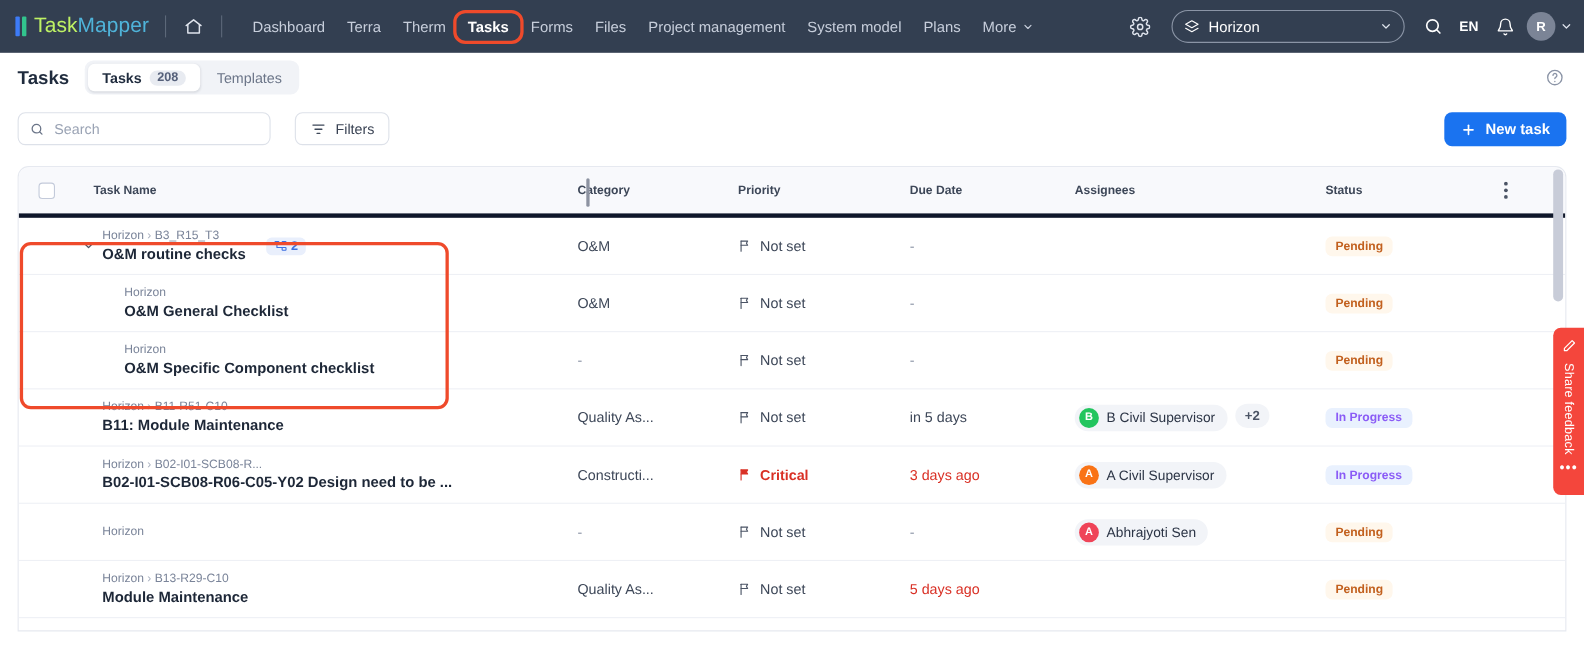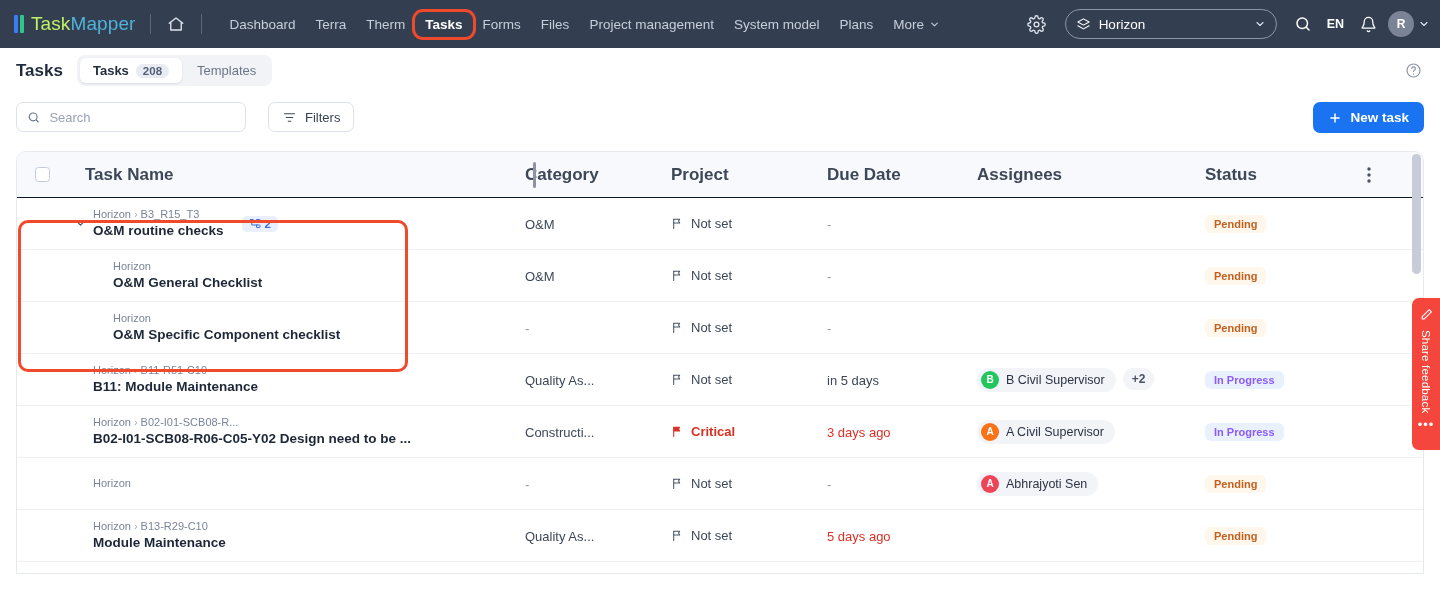--- a/index.html
+++ b/index.html
@@ -112,22 +112,22 @@
 
   
   .table-wrap {
     margin: 10px 16px 0 16px;
     border: 1px solid #e6e9f0; border-radius: 10px 10px 0 0;
     background: #fff; overflow: hidden; position: relative;
     height: 423px;
   }
   .thead {
     display: flex; align-items: center; height: 46px;
-    background: #f8f9fc; border-bottom: 1px solid #0f172a;
-    position: relative; font-size: 17px; color: #3d4758; font-weight: bold;
+    background: #f8f9fc; border-bottom: 4px solid #0f172a;
+    position: relative; font-size: 11px; color: #3d4758; font-weight: bold;
   }
   .col-check { width: 50px; display: flex; justify-content: center; align-items: center; }
   .chk {
     width: 15px; height: 15px; border: 1.4px solid #c3cada;
     border-radius: 3.5px; background: #fff; cursor: pointer;
   }
   .col-name { width: 452px; padding-left: 18px; }
   .col-cat  { width: 152px; padding-left: 6px; }
   .col-pri  { width: 156px; }
   .col-due  { width: 150px; }
@@ -340,21 +340,21 @@
   </div>
 </div>
 
 <div class="table-wrap">
   <div class="thead">
     <div class="col-check">
       <div class="chk"></div>
     </div>
     <div class="col-name">Task Name</div>
     <div class="col-cat">Category</div>
-    <div class="col-pri">Project</div>
+    <div class="col-pri">Priority</div>
     <div class="col-due">Due Date</div>
     <div class="col-asg">Assignees</div>
     <div class="col-sta">Status</div>
     <div class="col-kebab">
       <svg width="4" height="16" viewBox="0 0 4 16">
           <circle cx="2" cy="2" r="1.7" fill="#4b5465"></circle>
           <circle cx="2" cy="8" r="1.7" fill="#4b5465"></circle>
           <circle cx="2" cy="14" r="1.7" fill="#4b5465"></circle>
         </svg>
     </div>

